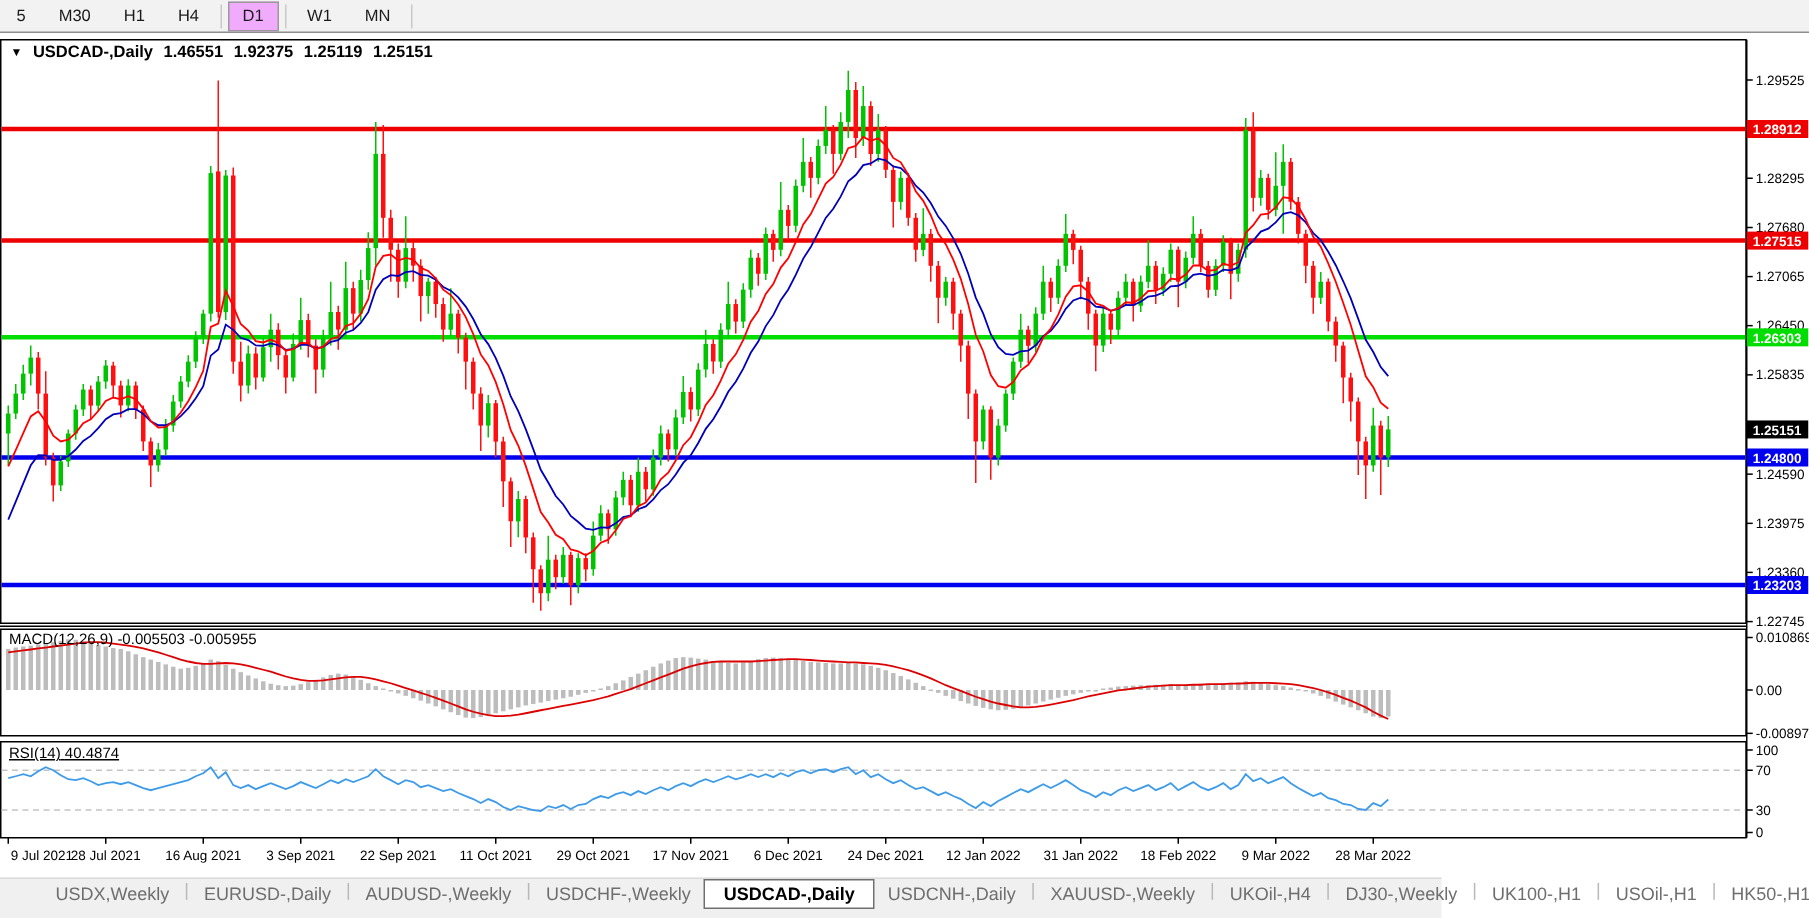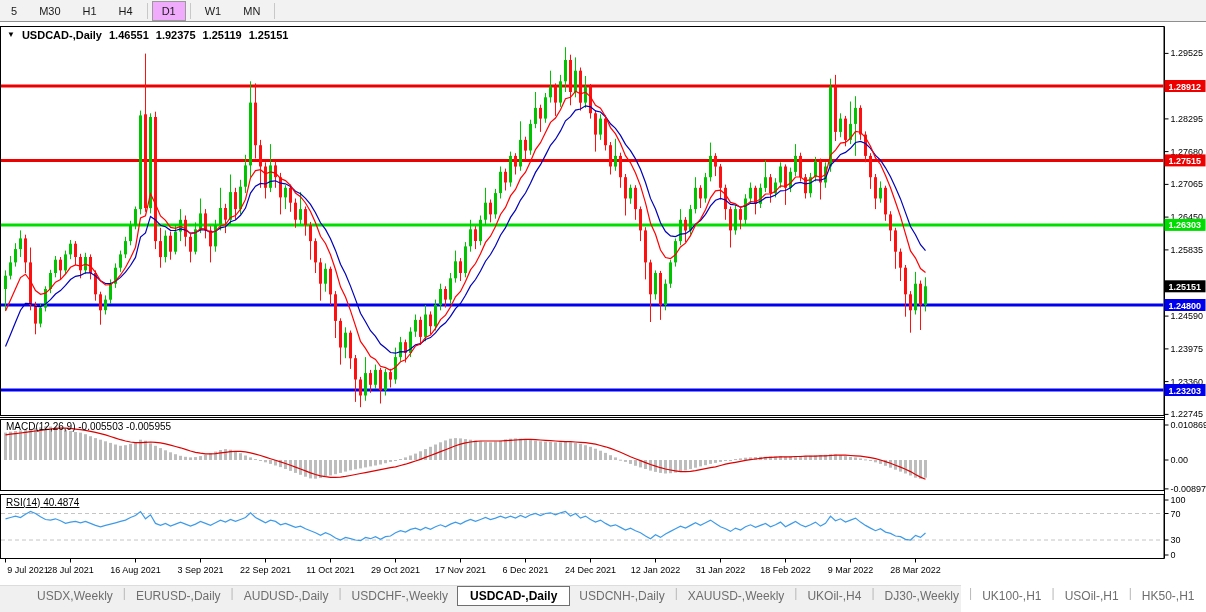--- a/index.html
+++ b/index.html
@@ -734,21 +734,21 @@
 <div class="overlay-label" id="rsi-label">
   <span>RSI(14)</span>
   <span>40.4874</span>
 </div>
 
 <div class="tabbar" id="tabbar">
     <div class="tab">USDX,Weekly</div>
     <span class="tab-sep">|</span>
     <div class="tab">EURUSD-,Daily</div>
     <span class="tab-sep">|</span>
-    <div class="tab">AUDUSD-,Daily</div>
+    <div class="tab">AUDUSD-,Weekly</div>
     <span class="tab-sep">|</span>
     <div class="tab">USDCHF-,Weekly</div>
     <div class="tab active">USDCAD-,Daily</div>
     <div class="tab">USDCNH-,Daily</div>
     <span class="tab-sep">|</span>
     <div class="tab">XAUUSD-,Weekly</div>
     <span class="tab-sep">|</span>
     <div class="tab">UKOil-,H4</div>
     <span class="tab-sep">|</span>
     <div class="tab">DJ30-,Weekly</div>

